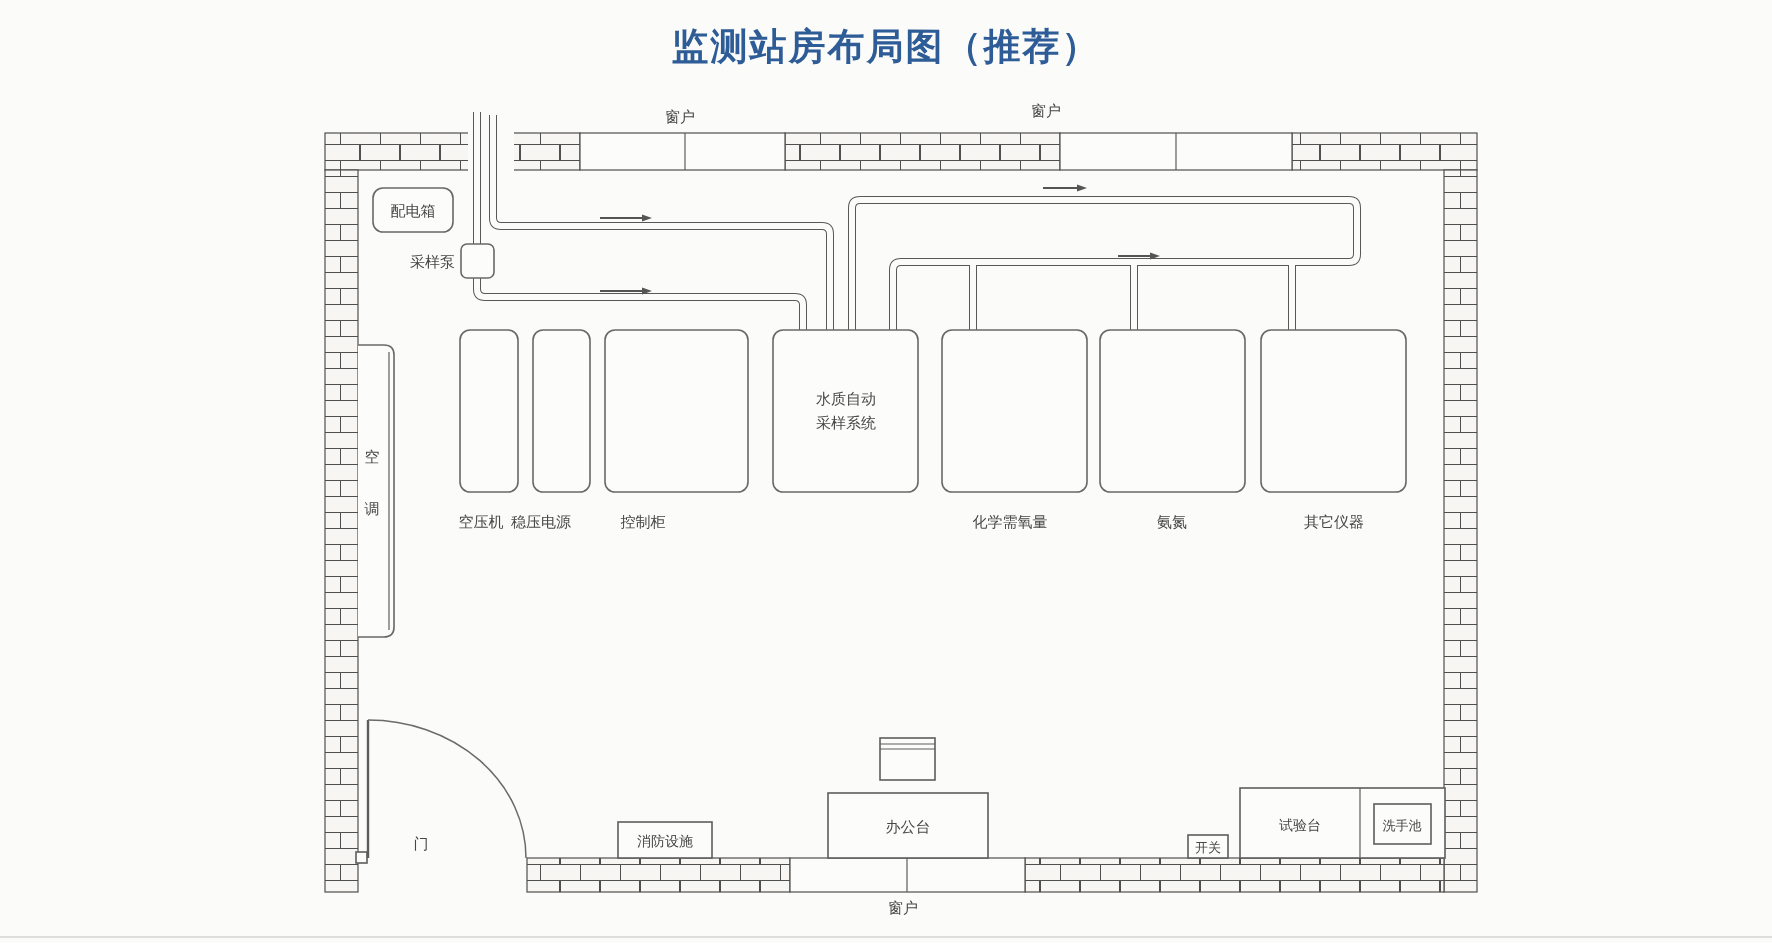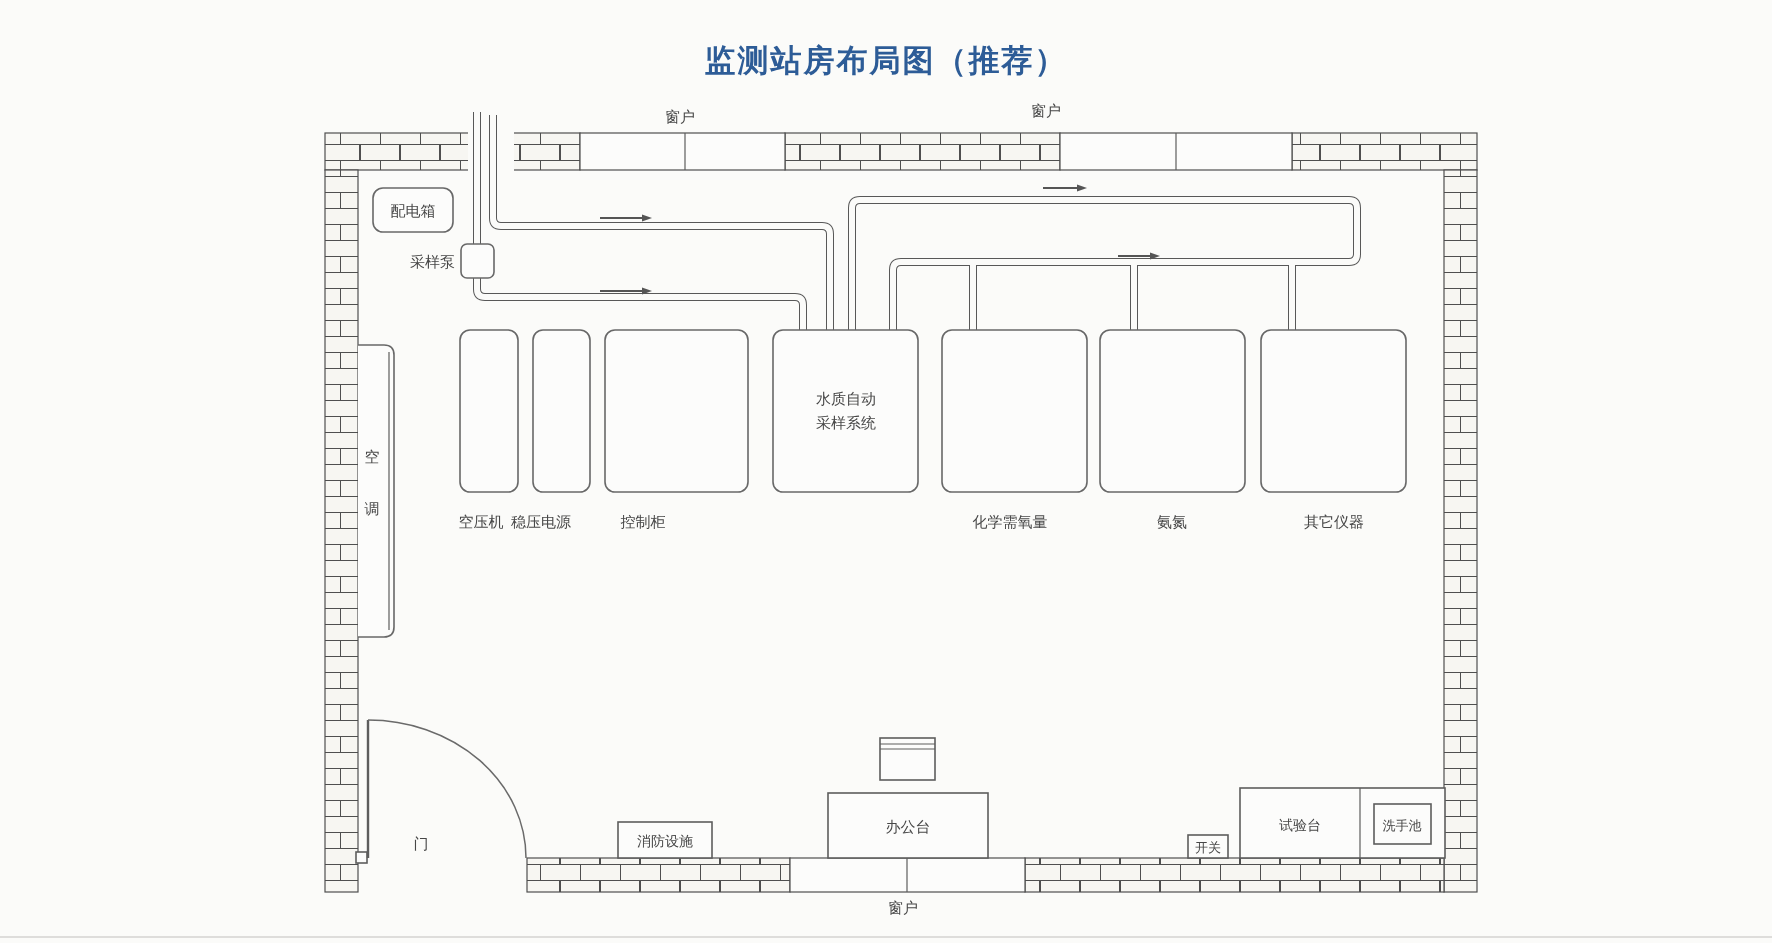--- a/index.html
+++ b/index.html
@@ -3,23 +3,23 @@
 <meta charset="utf-8">
 <style>
   html,body { margin:0; padding:0; }
   body {
     width:1772px; height:943px;
     background:#fbfbf9;
     font-family:"DejaVu Sans", sans-serif;
     position:relative; overflow:hidden;
   }
   .title {
-    position:absolute; top:40px; left:0; width:100%;
+    position:absolute; top:22px; left:0; width:100%;
     text-align:center;
-    font-size:31px; font-weight:bold;
+    font-size:37px; font-weight:bold;
     color:#2d5c97; letter-spacing:2px;
   }
   .plan { position:absolute; top:0; left:0; }
   svg text {
     font-family:"DejaVu Sans", sans-serif;
     fill:#474747; font-size:15px; text-anchor:middle;
   }
   svg text.t14 { font-size:14px; }
   svg text.t13 { font-size:13px; }
   svg text.end { text-anchor:end; }

